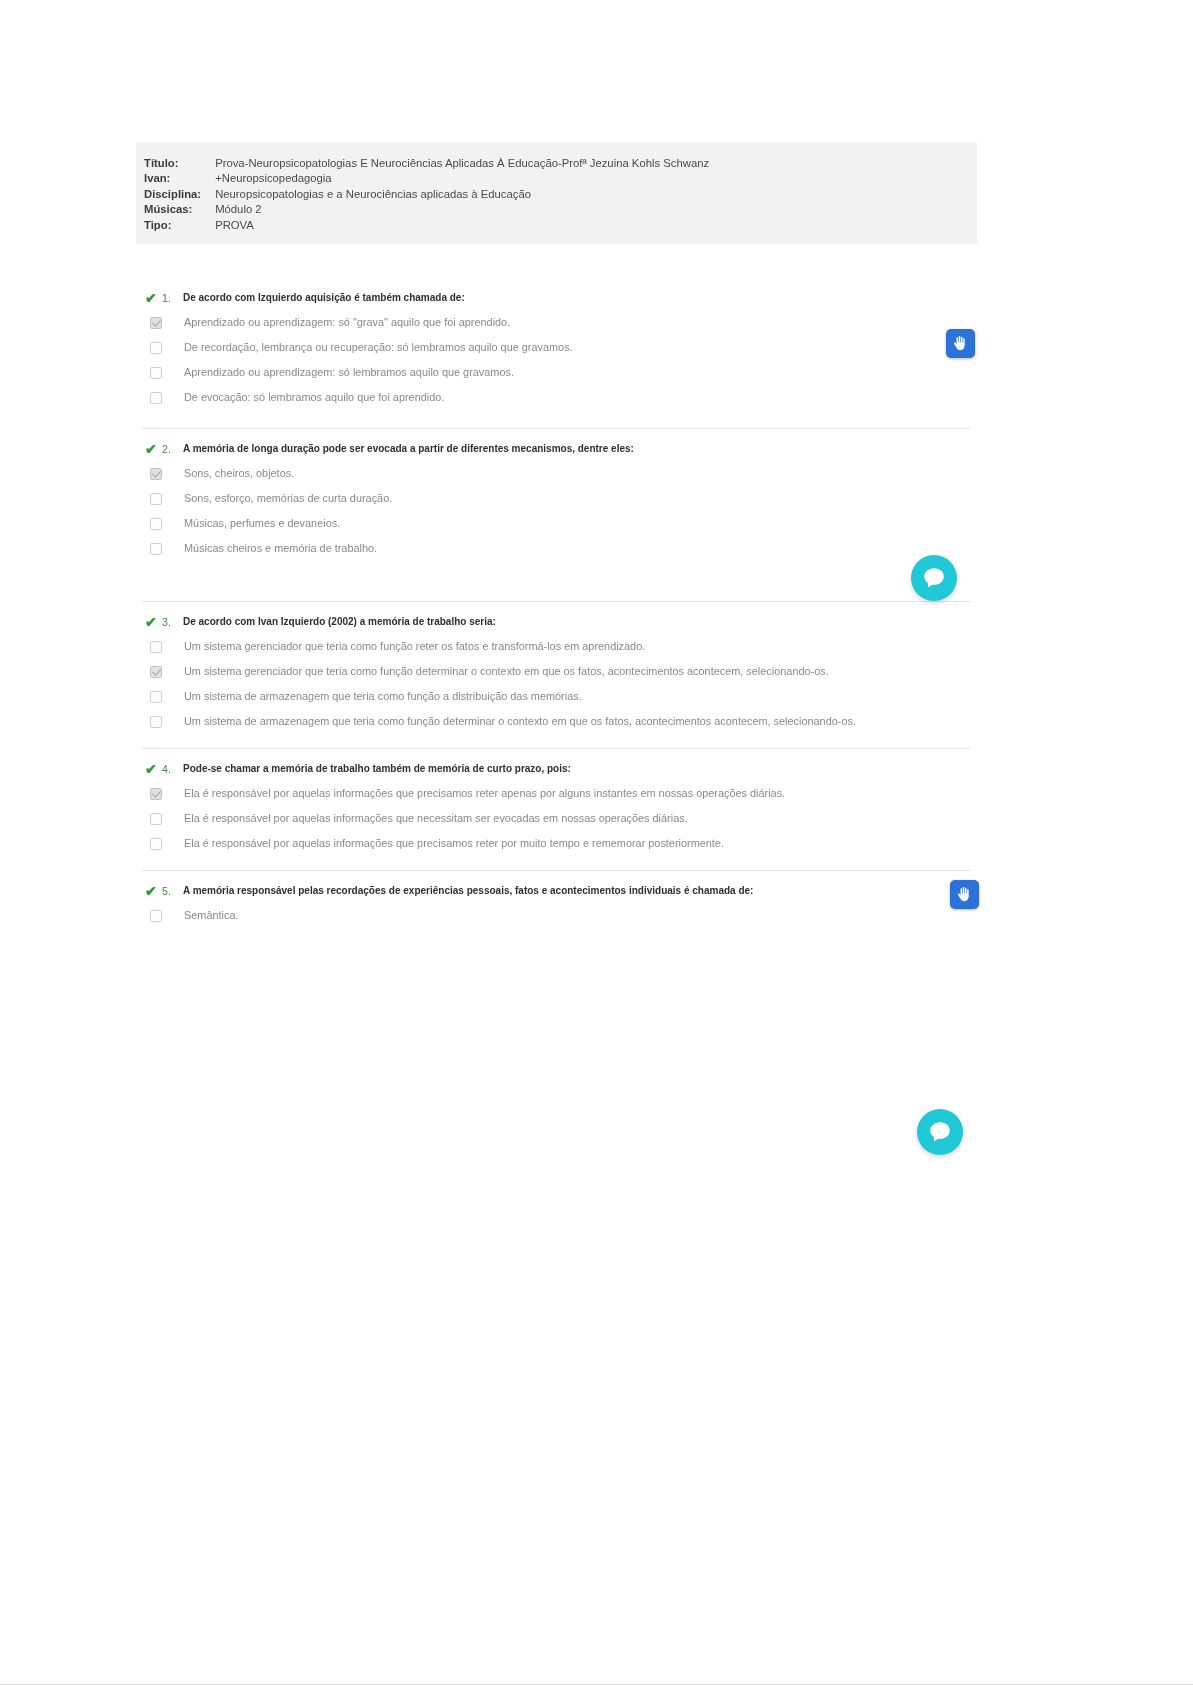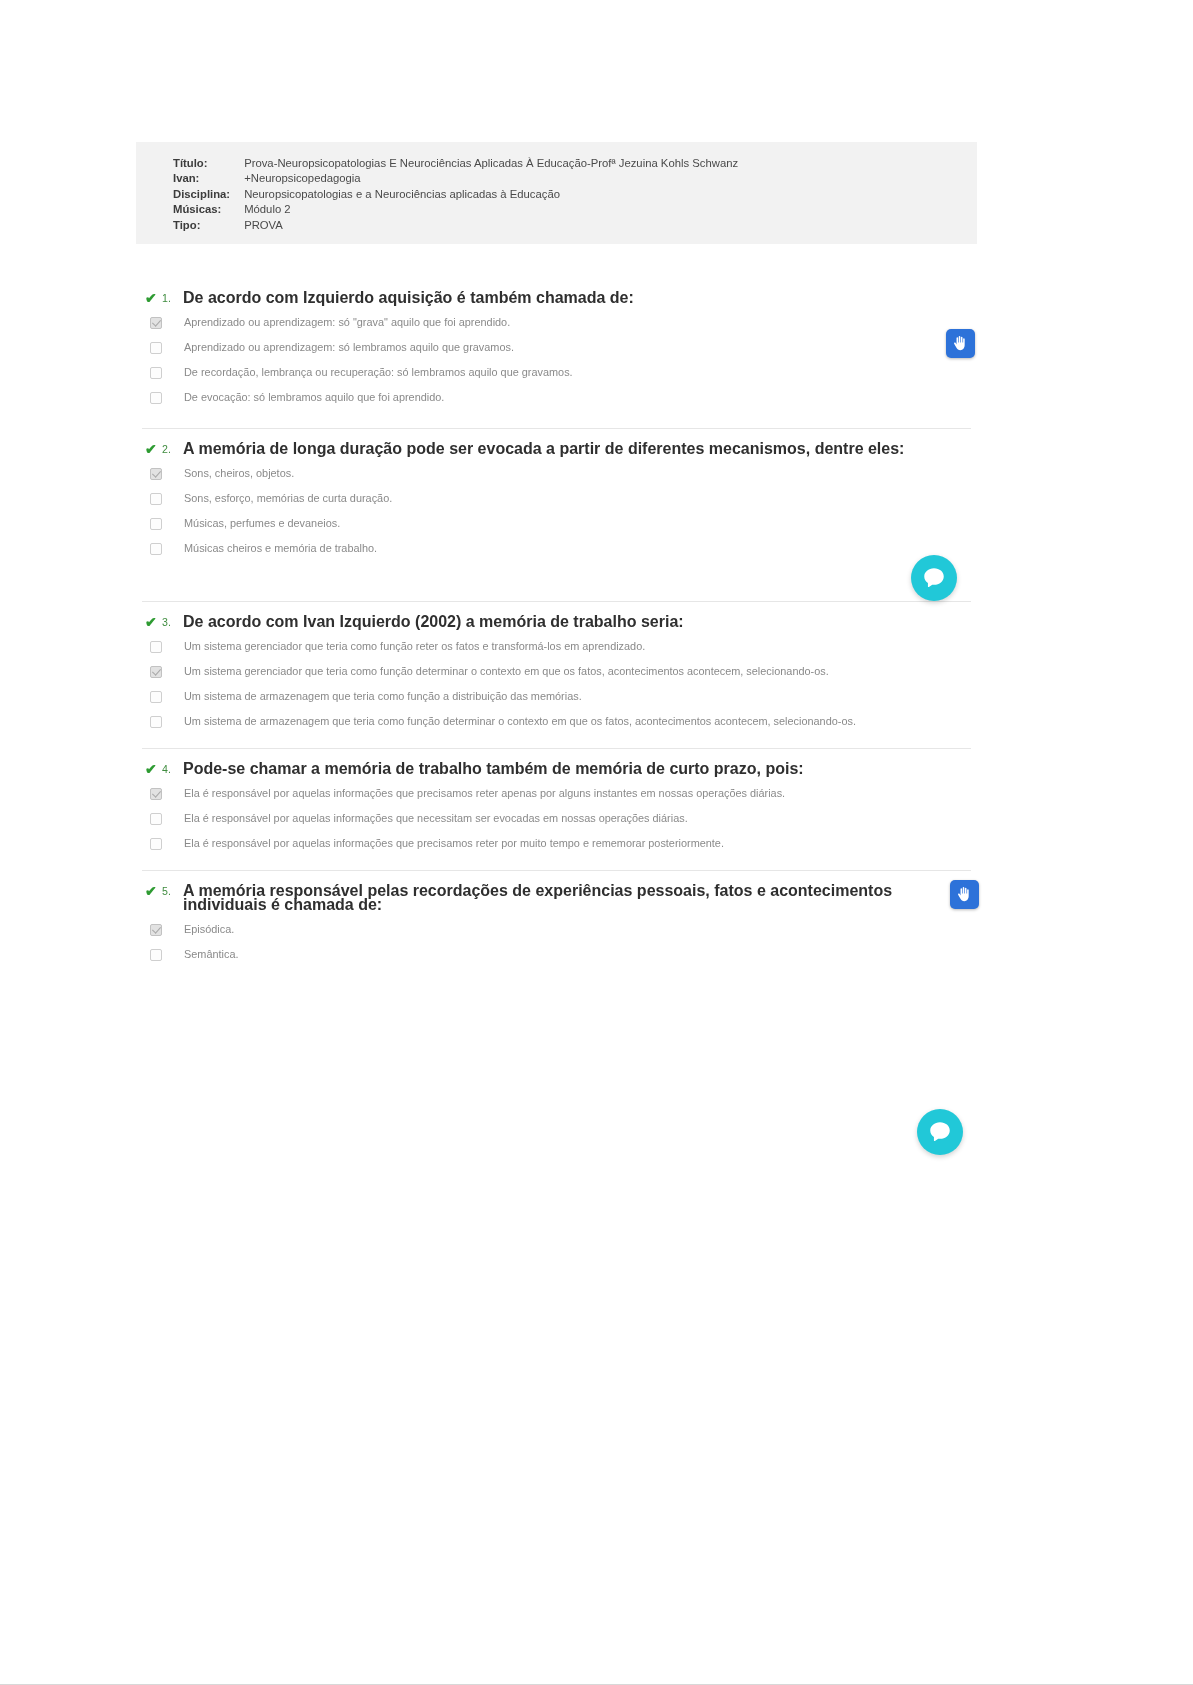--- a/index.html
+++ b/index.html
@@ -21,21 +21,21 @@
     border-bottom:1px solid #d8d8d8;
   }
   
   .meta-panel {
     position:absolute;
     left:136px; top:142px;
     width:841px; height:102px;
     background:#f2f2f2;
   }
   .meta-table {
-    margin:14px 0 0 37px;
+    margin:14px 0 0 8px;
     border-collapse:collapse;
     font-size:11.3px;
     line-height:15.4px;
   }
   .meta-table td { padding:0; vertical-align:top; white-space:nowrap; }
   .meta-label {
     font-weight:bold;
     color:#3c3c3c;
     padding-right:14px !important;
     width:66px;
@@ -67,21 +67,21 @@
     font-weight:bold;
   }
   .q-num {
     color:#3f8c3f;
     font-size:10.6px;
     line-height:14px;
     width:21px;
     flex:0 0 21px;
   }
   .q-text {
-    font-size:16px;
+    font-size:10px;
     line-height:14px;
     font-weight:bold;
     color:#2f2f2f;
   }
   .option-row {
     display:flex;
     align-items:flex-start;
     padding:6px 0 6px 14px;
   }
   .opt-box {
@@ -180,25 +180,25 @@
           <span class="q-check">✔</span>
           <span class="q-num">1.</span>
           <span class="q-text">De acordo com Izquierdo aquisição é também chamada de:</span>
         </div>
         <div class="option-row">
           <span class="opt-box checked"></span>
           <span class="opt-text">Aprendizado ou aprendizagem: só "grava" aquilo que foi aprendido.</span>
         </div>
         <div class="option-row">
           <span class="opt-box"></span>
+          <span class="opt-text">De recordação, lembrança ou recuperação: só lembramos aquilo que gravamos.</span>
+        </div>
+        <div class="option-row">
+          <span class="opt-box"></span>
           <span class="opt-text">Aprendizado ou aprendizagem: só lembramos aquilo que gravamos.</span>
-        </div>
-        <div class="option-row">
-          <span class="opt-box"></span>
-          <span class="opt-text">De recordação, lembrança ou recuperação: só lembramos aquilo que gravamos.</span>
         </div>
         <div class="option-row">
           <span class="opt-box"></span>
           <span class="opt-text">De evocação: só lembramos aquilo que foi aprendido.</span>
         </div>
       </div>
       <div class="question-block">
         <div style="height: 18px;"></div>
         <div class="q-sep"></div>
         <div class="q-header">
@@ -269,24 +269,20 @@
           <span class="opt-text">Ela é responsável por aquelas informações que precisamos reter por muito tempo e rememorar posteriormente.</span>
         </div>
       </div>
       <div class="question-block">
         <div style="height: 14px;"></div>
         <div class="q-sep"></div>
         <div class="q-header">
           <span class="q-check">✔</span>
           <span class="q-num">5.</span>
           <span class="q-text">A memória responsável pelas recordações de experiências pessoais, fatos e acontecimentos individuais é chamada de:</span>
-        </div>
-        <div class="option-row">
-          <span class="opt-box checked"></span>
-          <span class="opt-text">Episódica.</span>
         </div>
         <div class="option-row">
           <span class="opt-box"></span>
           <span class="opt-text">Semântica.</span>
         </div>
       </div>
     </div>
 
   <div class="float-btn" id="w-access-1">
     <span>

